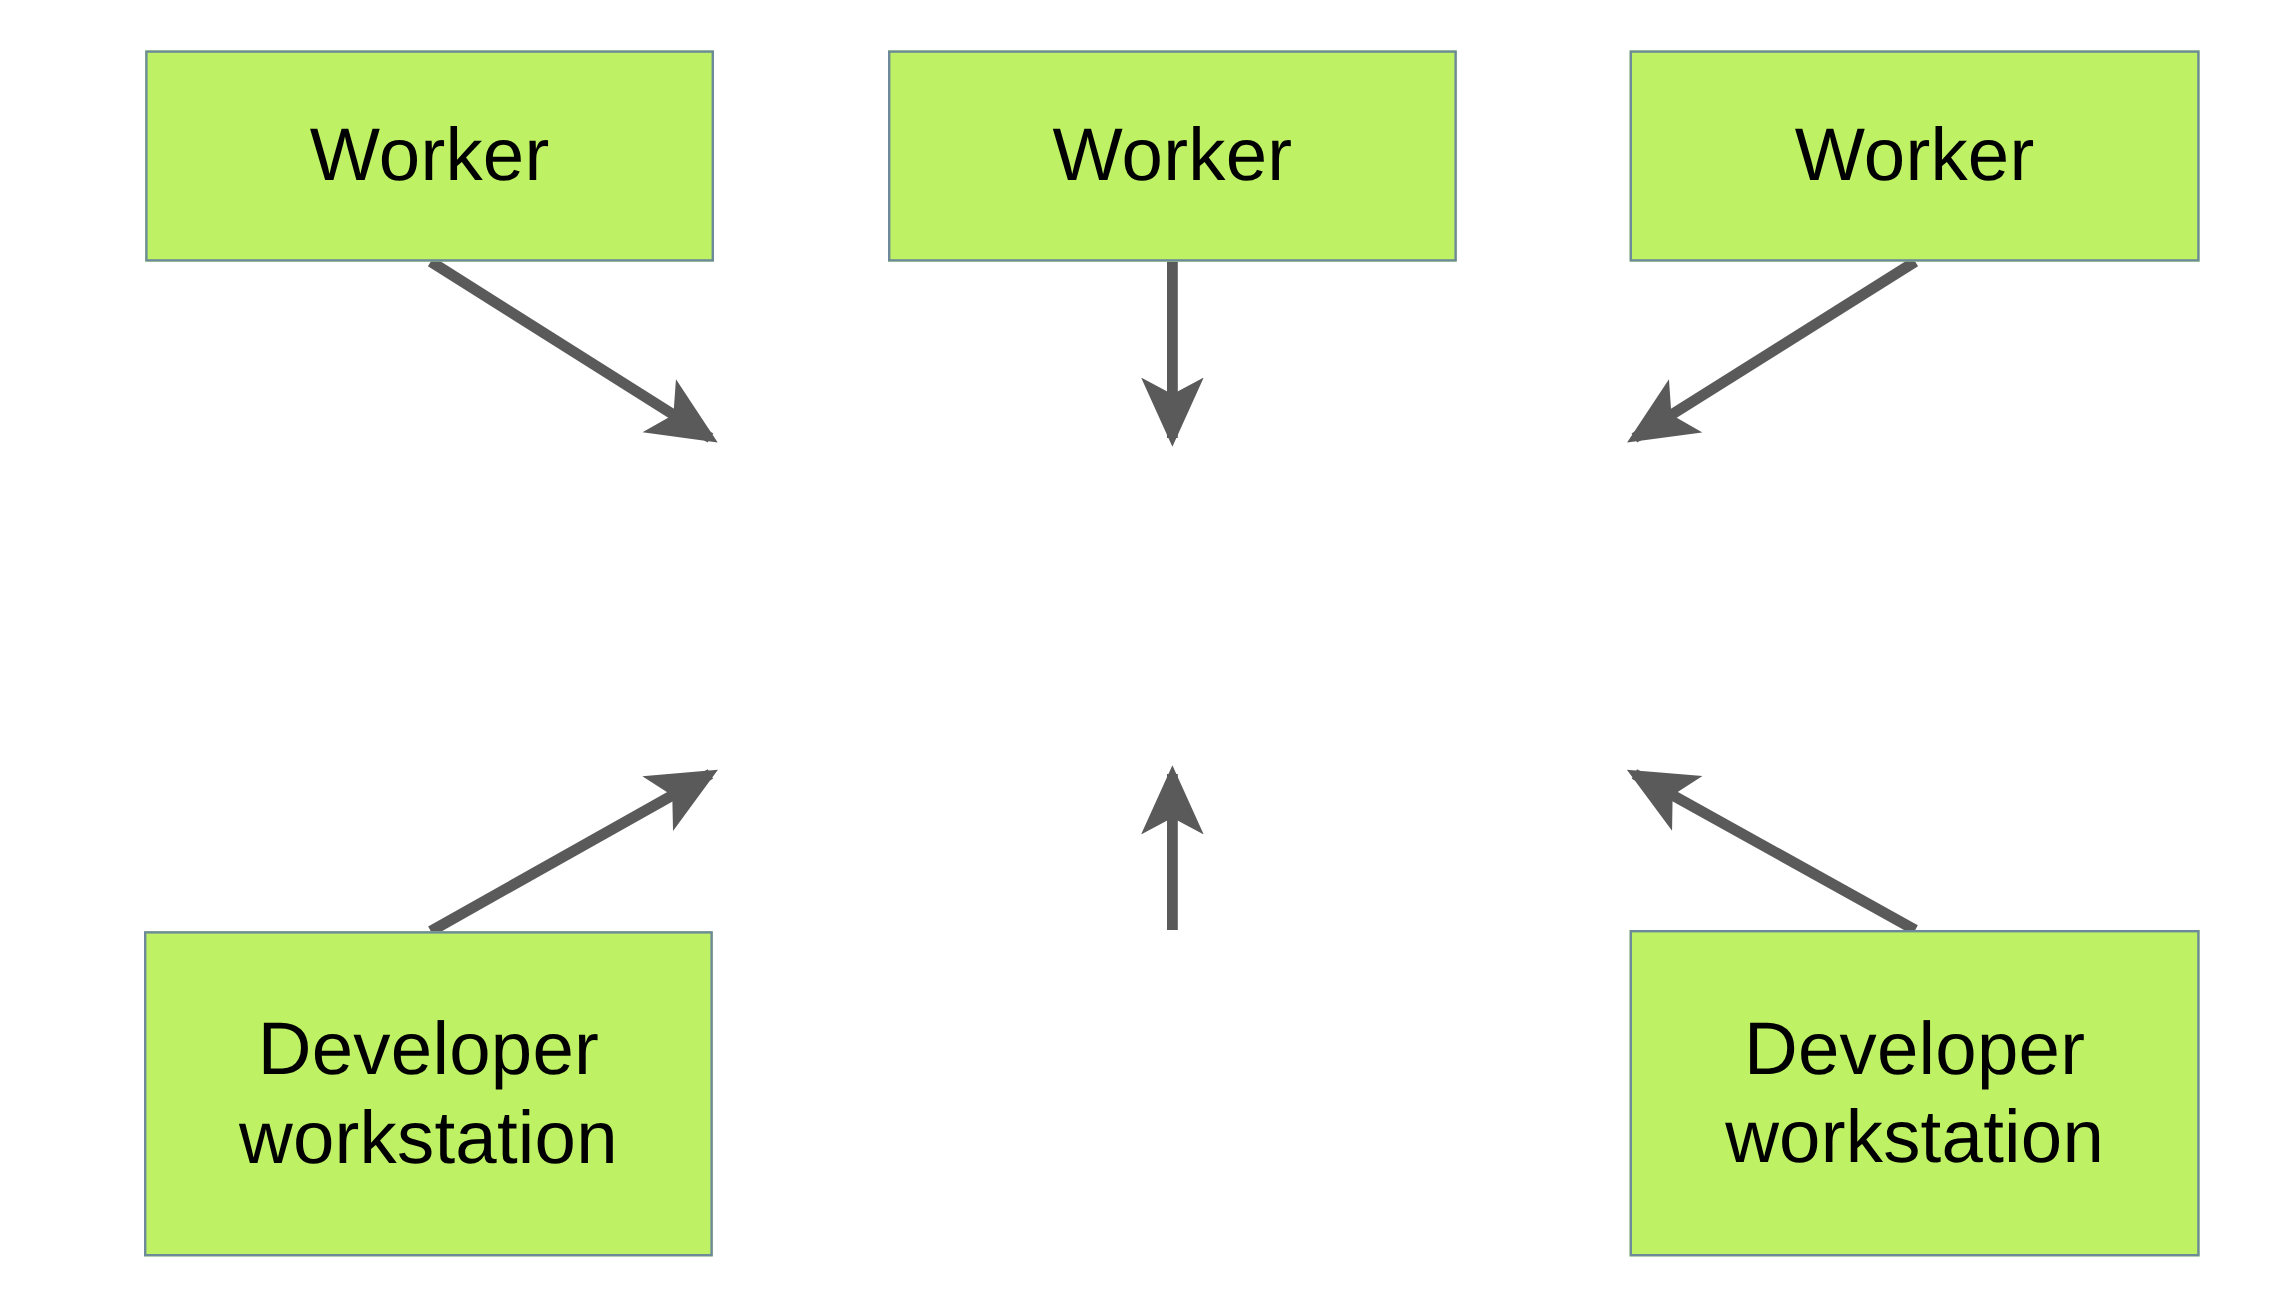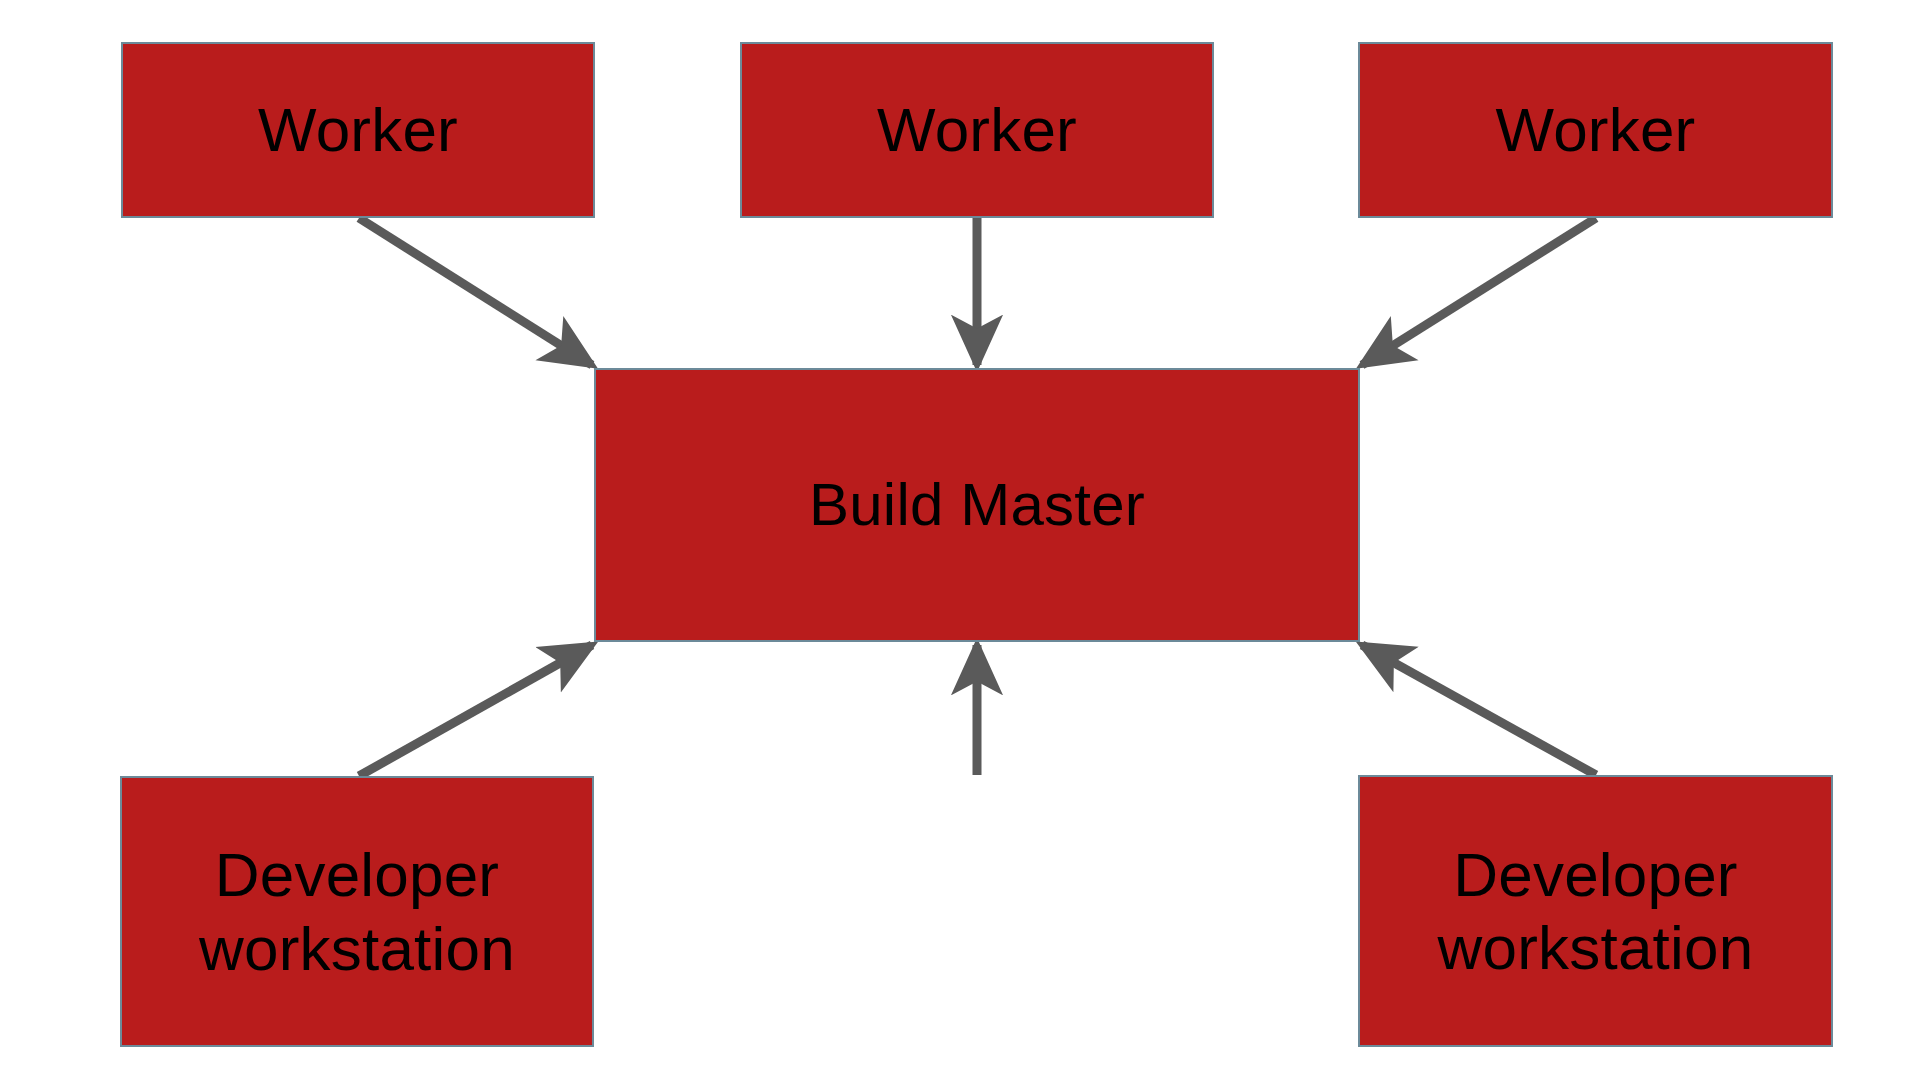--- a/index.html
+++ b/index.html
@@ -22,21 +22,21 @@
     position: absolute;
     left: 0;
     top: 0;
     width: 1910px;
     height: 1090px;
     pointer-events: none;
   }
   .node {
     position: absolute;
     box-sizing: border-box;
-    background: #b91c1c;
+    background: #bef264;
     border: 2px solid #6c8a99;
     display: flex;
     align-items: center;
     justify-content: center;
     text-align: center;
     color: #000000;
     line-height: 1.18;
     letter-spacing: 0.2px;
     white-space: pre-line;
     z-index: 2;
@@ -92,23 +92,20 @@
   </div>
 
   <div class="node" id="node-worker-2">
     <span class="node-label">Worker</span>
   </div>
 
   <div class="node" id="node-worker-3">
     <span class="node-label">Worker</span>
   </div>
 
-  <div class="node" id="node-build-master">
-    <span class="node-label">Build Master</span>
-  </div>
 
   <div class="node" id="node-dev-workstation-left">
     <span class="node-label">Developer
 workstation</span>
   </div>
 
 
   <div class="node" id="node-dev-workstation-right">
     <span class="node-label">Developer
 workstation</span>

